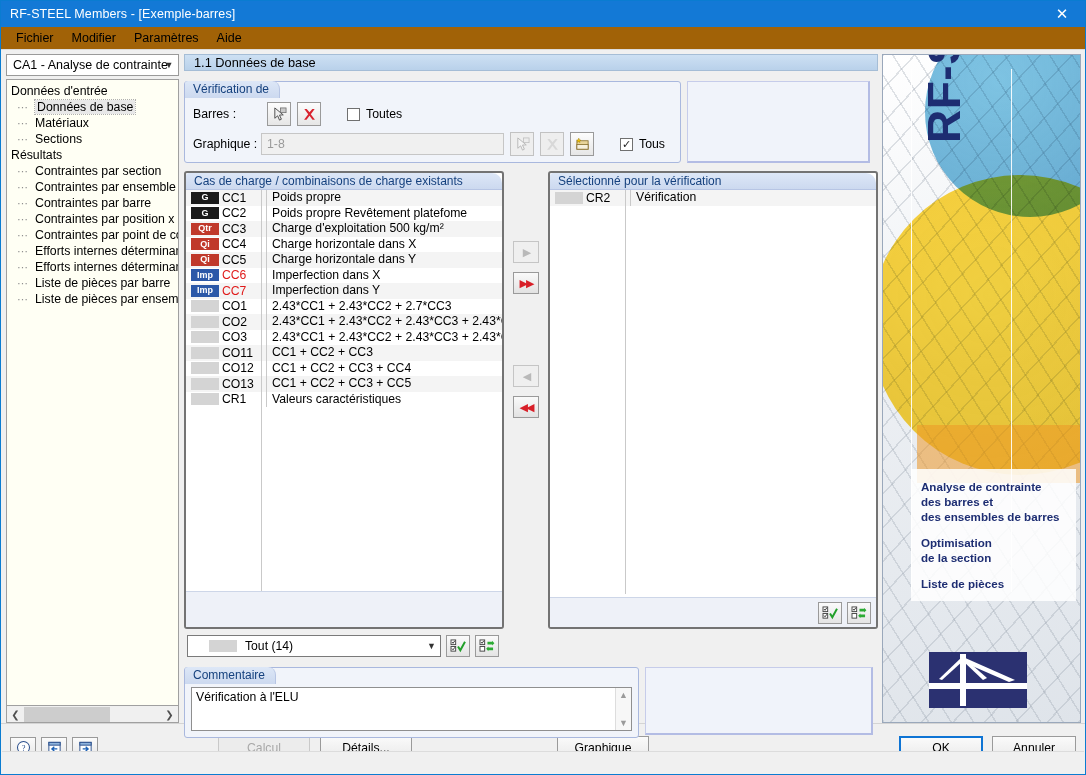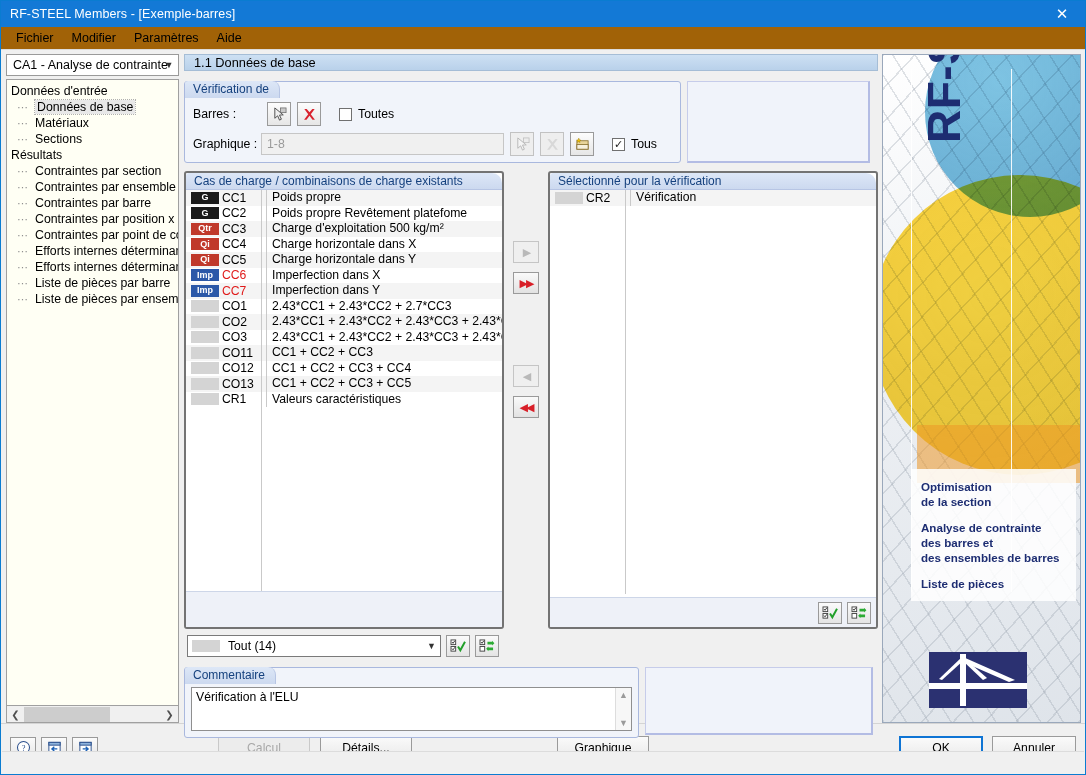--- a/index.html
+++ b/index.html
@@ -187,21 +187,21 @@
   .ftext.disabled { border: 1px solid #c6c6c6; background: #f0f0f0; color: #9a9a9a; padding-left: 5px;}
   .sqbtn {
     width: 24px; height: 24px;
     border: 1px solid #9a9a9a;
     background: linear-gradient(to bottom,#fdfdfd,#e6e6e6);
     display: flex; align-items: center; justify-content: center;
     margin-left: 6px;
     cursor: pointer;
   }
   .sqbtn.dis { background: #eeeeee; border-color: #c2c2c2; }
-  .chkrow { display: flex; align-items: center; margin-left: 18px; font-size: 12.3px; }
+  .chkrow { display: flex; align-items: center; margin-left: 26px; font-size: 12.3px; }
   .chkbox {
     width: 13px; height: 13px;
     border: 1px solid #707070;
     background: #fff;
     display: inline-flex; align-items: center; justify-content: center;
     margin-right: 6px;
     font-size: 11px; color: #222; line-height: 1;
     cursor: pointer;
   }
 
@@ -287,21 +287,21 @@
 
   .dropdown-row {
     display: flex; align-items: center;
     margin: 6px 0 0 3px;
   }
   .dd {
     width: 254px; height: 22px;
     border: 1px solid #7a7a7a;
     background: #fff;
     display: flex; align-items: center;
-    padding-left: 4px;
+    padding-left: 21px;
     font-size: 12.2px;
     position: relative;
     cursor: pointer;
   }
   .dd .swatch {
     width: 28px; height: 12px;
     background: #d4d4d4;
     margin-right: 8px;
   }
   .dd .chev2 {
@@ -740,27 +740,27 @@
         <div class="blue-circle"></div>
         <div class="yellow-circle"></div>
         <div class="orange-band"></div>
         <div class="thinline"></div>
         <div class="brand">
           <span class="b1">RF-STEEL</span>
 
         </div>
         <div class="featbox">
           <div class="grp">
-            <div>Optimisation</div>
-            <div>de la section</div>
-          </div>
-          <div class="grp">
             <div>Analyse de contrainte</div>
             <div>des barres et</div>
             <div>des ensembles de barres</div>
+          </div>
+          <div class="grp">
+            <div>Optimisation</div>
+            <div>de la section</div>
           </div>
           <div class="grp">
             <div>Liste de pièces</div>
           </div>
         </div>
         <div class="logo">
           <svg width="98" height="56" viewBox="0 0 98 56">
             <rect width="98" height="56" fill="#2b3171"></rect>
             <rect x="31" y="2" width="6" height="52" fill="#ffffff"></rect>
             <rect x="0" y="31" width="98" height="6" fill="#ffffff"></rect>

